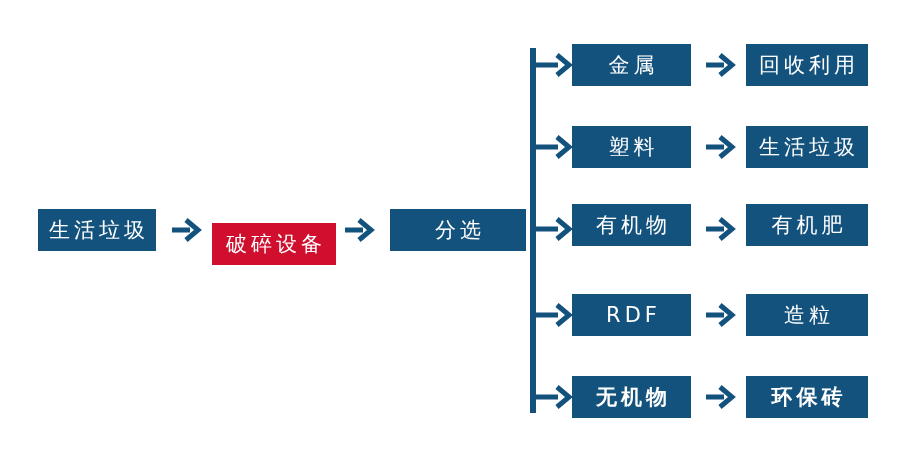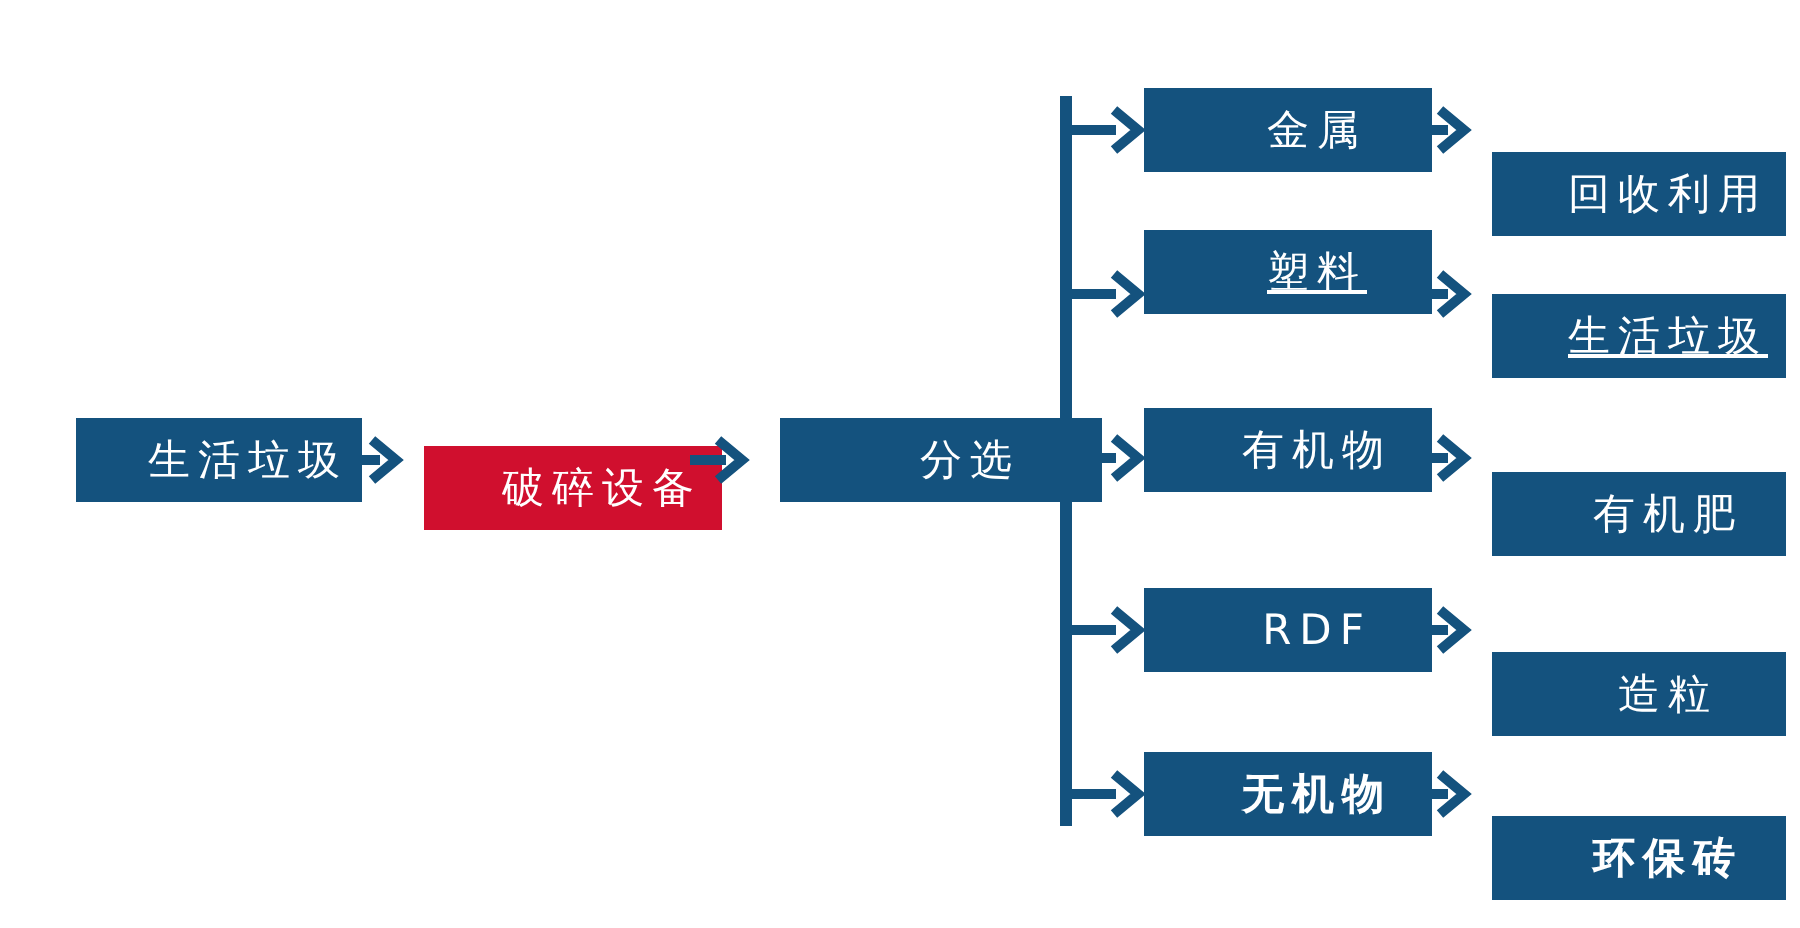--- a/index.html
+++ b/index.html
@@ -19,21 +19,20 @@
     position: absolute;
     height: 42px;
     display: flex;
     align-items: center;
     justify-content: center;
     background: var(--box-blue, #14527E);
     color: var(--label-text, #ffffff);
     font-size: 21px;
     letter-spacing: 4px;
     white-space: nowrap;
-    padding-left: 25px;
   }
   .node > span { margin-right: -4px; }
   .node.red { background: var(--box-red, #D00F2E); }
 
   .arrow {
     position: absolute;
     width: 32px;
     height: 26px;
     color: var(--connector, #14527E);
   }
@@ -54,26 +53,26 @@
 
   
   .n-source  { left: 38px;  top: 209px; width: 118px; justify-content: center; }
   .n-process { left: 212px; top: 209px; width: 124px; margin-top: 14px; }
   .n-sort    { left: 390px; top: 209px; width: 136px; }
   .a-main1   { left: 171px; top: 217px; }
   .a-main2   { left: 344px; top: 217px; }
 
   
   .mid   { left: 572px; width: 119px; }
-  .out   { left: 746px; width: 122px; margin-top: 32px; }
+  .out   { left: 746px; width: 122px; }
   .a-mid { left: 705px; }
   .a-br  { left: 532px; }
 
   .r0 .node { top: 44px; }  .r0 .a-mid { top: 52px; }  .r0 .a-br { top: 52px; }
-  .r1 .node { top: 115px; text-decoration: underline; } .r1 .a-mid { top: 134px; } .r1 .a-br { top: 134px; }
+  .r1 .node { top: 126px; } .r1 .a-mid { top: 134px; } .r1 .a-br { top: 134px; }
   .r2 .node { top: 204px; } .r2 .a-mid { top: 216px; } .r2 .a-br { top: 216px; }
   .r3 .node { top: 294px; } .r3 .a-mid { top: 302px; } .r3 .a-br { top: 302px; }
   .r4 .node { top: 376px; font-weight: bold; } .r4 .a-mid { top: 384px; } .r4 .a-br { top: 384px; }
 </style>
 </head>
 <body>
 
 <div class="canvas">
 
   <div class="node n-source">

